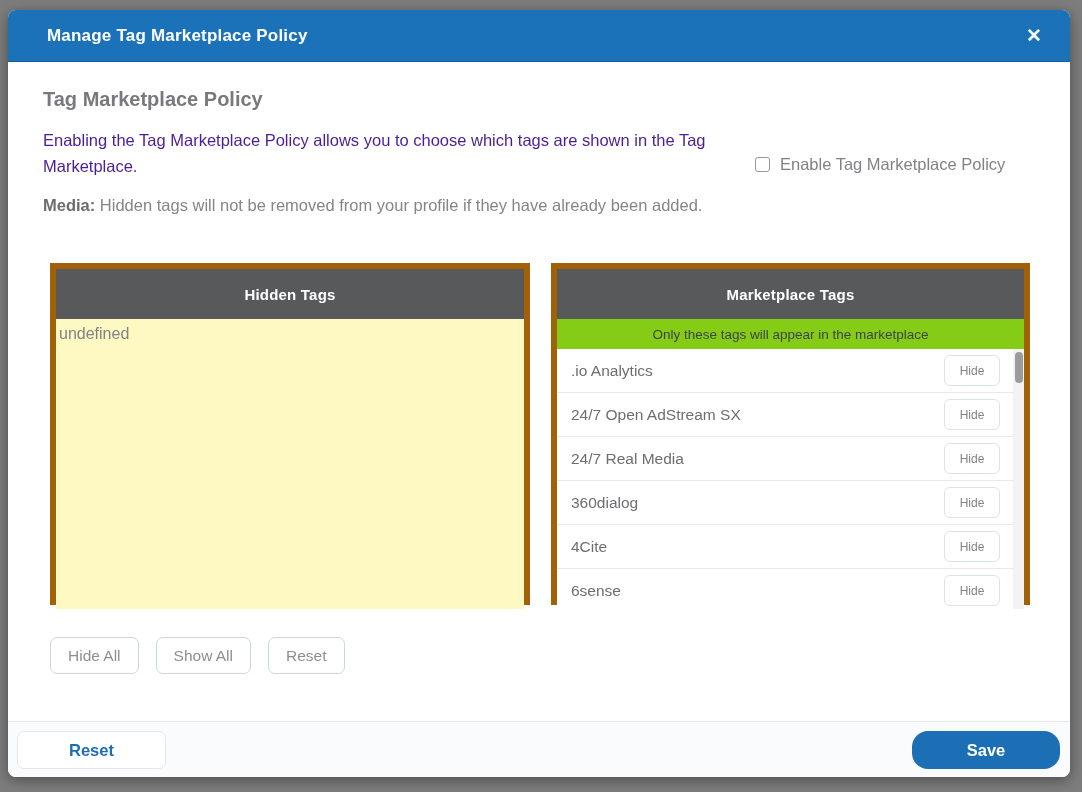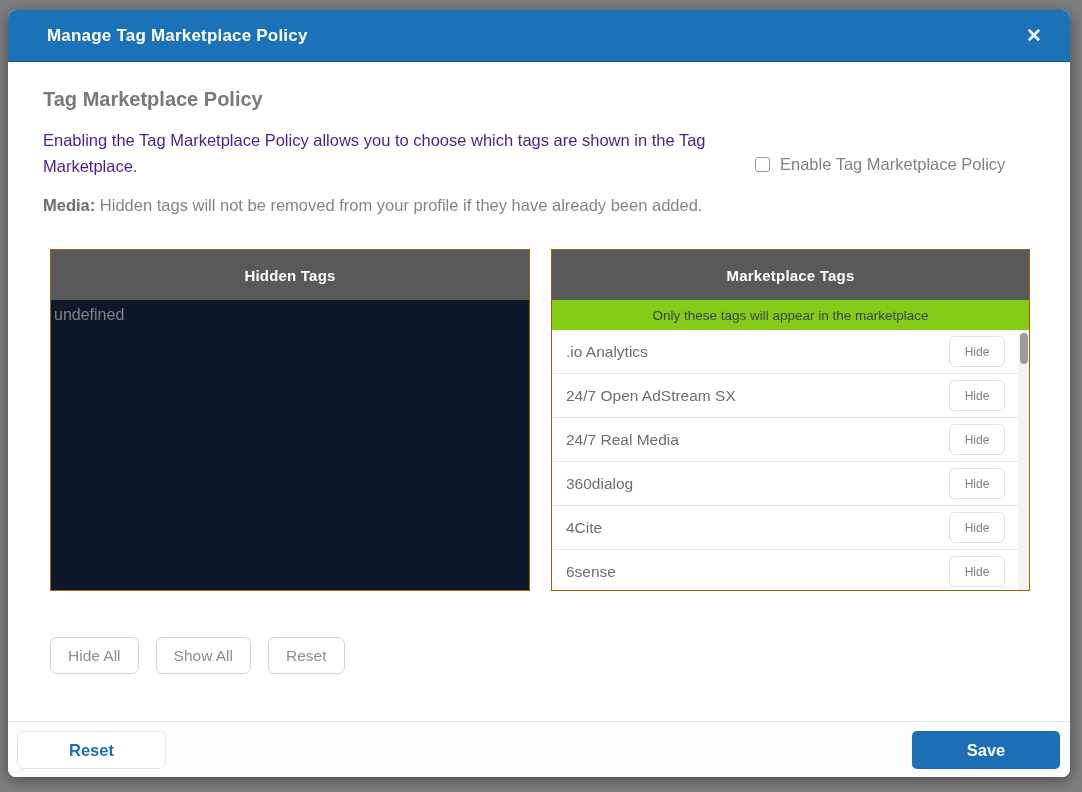--- a/index.html
+++ b/index.html
@@ -88,43 +88,43 @@
     cursor: pointer;
     flex: 0 0 auto;
   }
   .checkbox-label {
     font-size: 16.5px;
     color: #808386;
   }
 
   .panel {
     position: absolute;
-    top: 239px;
+    top: 253px;
     height: 342px;
-    border: 1px solid #a16207;
+    border: 6px solid #a16207;
     background: #fff;
   }
   .panel-hidden  { left: 42px;  width: 480px; }
   .panel-market  { left: 543px; width: 479px; }
 
   .panel-header {
     height: 50px;
     background: #58595b;
     color: #ffffff;
     font-size: 15px;
     font-weight: bold;
     display: flex;
     align-items: center;
     justify-content: center;
     letter-spacing: 0.2px;
   }
 
   .hidden-body {
     height: 290px;
-    background: #0f172a;
+    background: #fef9c3;
     padding: 6px 3px;
     font-size: 16px;
     color: #808386;
   }
 
   .market-banner {
     height: 30px;
     background: #84cc16;
     color: #3e4549;
     font-size: 13.5px;
@@ -214,21 +214,21 @@
     font-weight: bold;
     color: #1d6fb5;
     cursor: pointer;
   }
   .save-btn {
     position: absolute;
     right: 10px; top: 9px;
     width: 148px; height: 38px;
     background: #1d6fb5;
     border: none;
-    border-radius: 5px;
+    border-radius: 16px;
     font-family: "Liberation Sans", sans-serif;
     font-size: 16.5px;
     font-weight: bold;
     color: #ffffff;
     cursor: pointer;
   }
 </style>
 </head>
 <body>
 

